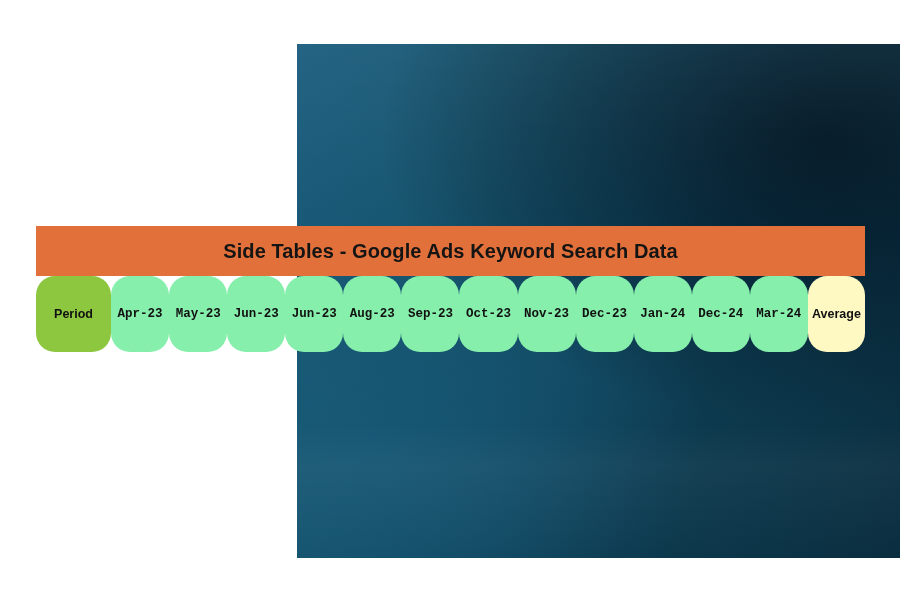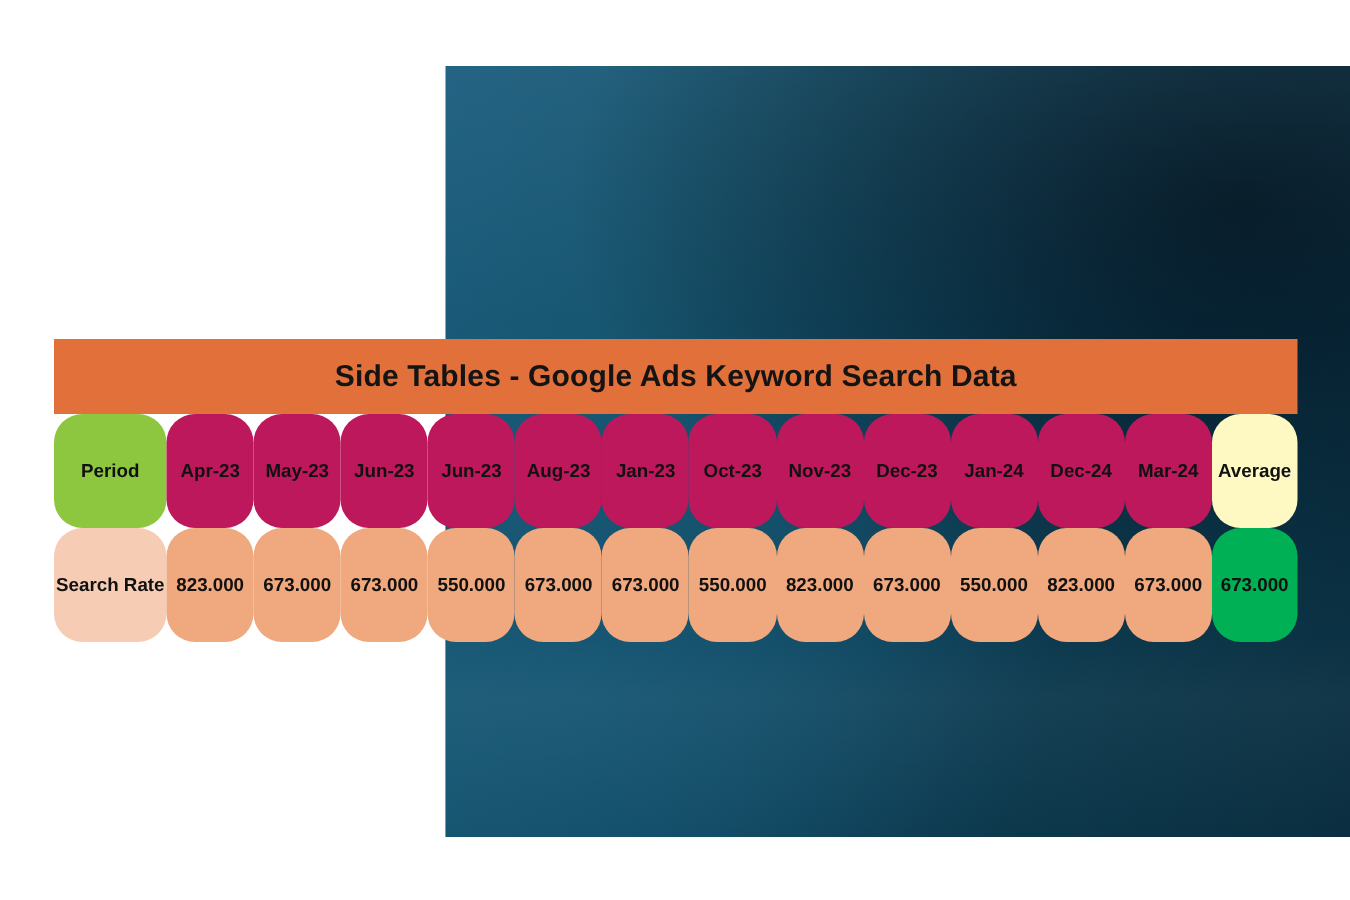--- a/index.html
+++ b/index.html
@@ -77,22 +77,23 @@
 
   tr.header-row td { height: 76px; }
   tr.data-row   td { height: 76px; }
 
   td.corner-label {
     background: #8dc63f;
     width: 75px;
     font-size: 13px;
   }
   td.month-head {
-    background: #be185d;
+    background: #86efac;
     width: 58px;
+    font-family: Liberation Mono, monospace;
   }
   td.avg-head {
     background: #fef9c3;
     width: 57px;
   }
 
   td.row-label {
     background: #f6cdb4;
     width: 75px;
     font-size: 13px;
@@ -120,44 +121,26 @@
   <table id="kw-table">
     <tbody>
       <tr class="header-row">
         <td class="corner-label">Period</td>
 
         <td class="month-head">Apr-23</td>
         <td class="month-head">May-23</td>
         <td class="month-head">Jun-23</td>
         <td class="month-head">Jun-23</td>
         <td class="month-head">Aug-23</td>
-        <td class="month-head">Jan-23</td>
+        <td class="month-head">Sep-23</td>
         <td class="month-head">Oct-23</td>
         <td class="month-head">Nov-23</td>
         <td class="month-head">Dec-23</td>
         <td class="month-head">Jan-24</td>
         <td class="month-head">Dec-24</td>
         <td class="month-head">Mar-24</td>
 
         <td class="avg-head">Average</td>
       </tr>
 
-      <tr class="data-row">
-        <td class="row-label">Search Rate</td>
-
-        <td class="value-cell">823.000</td>
-        <td class="value-cell">673.000</td>
-        <td class="value-cell">673.000</td>
-        <td class="value-cell">550.000</td>
-        <td class="value-cell">673.000</td>
-        <td class="value-cell">673.000</td>
-        <td class="value-cell">550.000</td>
-        <td class="value-cell">823.000</td>
-        <td class="value-cell">673.000</td>
-        <td class="value-cell">550.000</td>
-        <td class="value-cell">823.000</td>
-        <td class="value-cell">673.000</td>
-
-        <td class="avg-value">673.000</td>
-      </tr>
     </tbody>
   </table>
 </div>
 
 </body></html>

